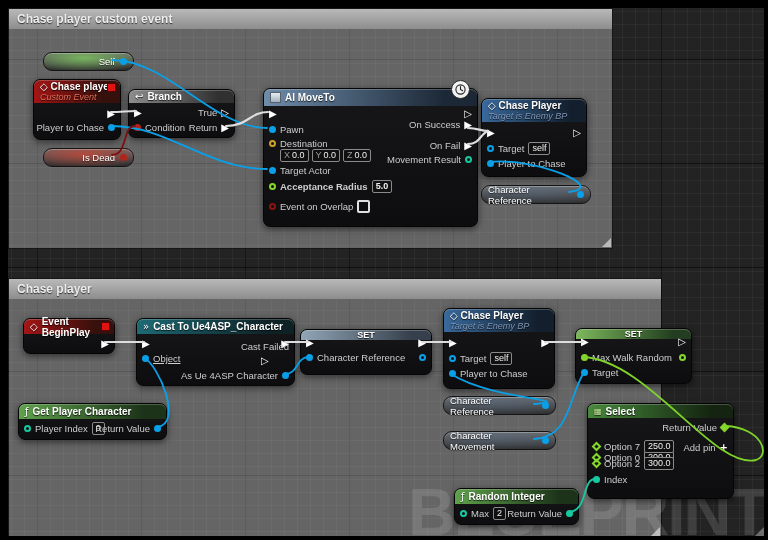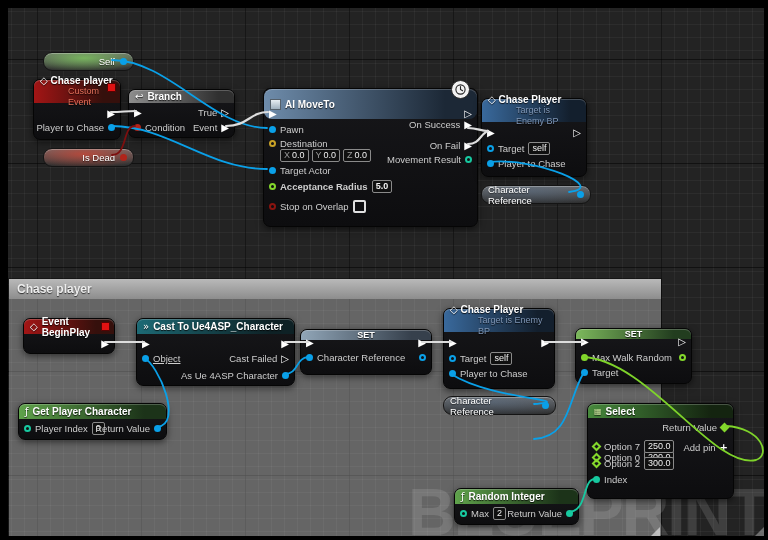--- a/index.html
+++ b/index.html
@@ -19,21 +19,21 @@
   .cbody{position:absolute;left:0;right:0;top:20px;bottom:0;background:rgba(255,255,255,.30);}
   .crs{position:absolute;right:1px;bottom:1px;width:0;height:0;
     border-left:9px solid transparent;border-bottom:9px solid rgba(255,255,255,.55);}
   .watermark{position:absolute;left:400px;top:466px;z-index:2;font-size:66px;font-weight:bold;
     letter-spacing:-2px;color:rgba(235,235,235,.14);white-space:nowrap;}
   .node{position:absolute;z-index:3;background:linear-gradient(#17171a,#0d0d0f);
     border:1px solid #050505;border-radius:7px;box-shadow:0 2px 7px rgba(0,0,0,.55);color:#c9c9c9;}
   .nh{position:absolute;left:0;top:0;right:0;display:flex;align-items:center;gap:4px;padding:0 6px;
     border-radius:6px 6px 0 0;font-weight:bold;font-size:10px;color:#fff;
     text-shadow:0 1px 1px rgba(0,0,0,.8);box-shadow:inset 0 1px 0 rgba(255,255,255,.22);}
-  .nh .sub{font-weight:normal;font-size:9px;margin-left:28px;}
+  .nh .sub{font-weight:normal;font-style:italic;font-size:9px;}
   .nh2{flex-direction:column;align-items:flex-start;justify-content:center;gap:0;line-height:11px;}
   .hd-red{background:linear-gradient(90deg,#a31515,#35100c 80%);}
   .hd-gray{background:linear-gradient(90deg,#8d8d8d,#303030 85%);}
   .hd-steel{background:linear-gradient(90deg,#6e8cab,#1c2836 85%);}
   .hd-blue{background:linear-gradient(90deg,#39699c,#131f2d 85%);}
   .hd-teal{background:linear-gradient(90deg,#1d6a75,#0e2125 85%);}
   .hd-green{background:linear-gradient(90deg,#5fa24b,#1c3319 85%);}
   .hd-dgreen{background:linear-gradient(90deg,#47893c,#142410 85%);}
   .hd-set{background:linear-gradient(90deg,#91a6b8,#36404c 85%);justify-content:center;}
   .hd-setg{background:linear-gradient(90deg,#7cb85c,#223d1f 85%);justify-content:center;}
@@ -69,20 +69,25 @@
     border:1px solid #2a2a2a;display:flex;align-items:center;justify-content:center;}
   #wires{position:absolute;left:0;top:0;z-index:4;pointer-events:none;}
   .grip{position:absolute;right:0;bottom:0;width:0;height:0;z-index:5;
     border-left:9px solid transparent;border-bottom:9px solid rgba(200,200,200,.45);}
 </style>
 </head>
 <body>
 
 <div id="viewport">
 
+  <div class="comment" style="left:0;top:0;width:603px;height:239px;">
+    <div class="ctitle">Chase player custom event</div>
+    <div class="cbody"></div>
+    <div class="crs"></div>
+  </div>
   <div class="comment" style="left:0;top:270px;width:652px;height:258px;">
     <div class="ctitle">Chase player</div>
     <div class="cbody"></div>
     <div class="crs"></div>
   </div>
 
   <div class="watermark">BLUEPRINT</div>
 
   <div class="pill green" style="left:35px;top:44px;width:77px;">
     <span>Self</span>
@@ -120,27 +125,27 @@
     </div>
     <div class="prow right" style="top:15px;">
       <span>True</span>
       <span class="ex">▷</span>
     </div>
     <div class="prow left" style="top:30px;">
       <span class="cpin f-red"></span>
       <span>Condition</span>
     </div>
     <div class="prow right" style="top:30px;">
-      <span>Event</span>
+      <span>Return</span>
       <span class="ex">▶</span>
     </div>
   </div>
 
   <div class="node" style="left:255px;top:80px;width:213px;height:137px;">
-    <div class="nh hd-steel" style="height:30px;border-radius:8px;">
+    <div class="nh hd-steel" style="height:17px;">
       <span style="width:9px;height:9px;background:linear-gradient(#e8eef2,#9fb0be);border:1px solid #55606a;flex:none;"></span>
       <span>AI MoveTo</span>
     </div>
     <div class="prow left" style="top:17px;">
       <span class="ex">▶</span>
     </div>
     <div class="prow right" style="top:17px;">
       <span class="ex">▷</span>
     </div>
     <div class="prow left" style="top:33px;">
@@ -183,21 +188,21 @@
     </div>
     <div class="prow left" style="top:90px;font-weight:bold;">
       <span class="cpin h-green"></span>
       <span>Acceptance Radius</span>
       <span class="vbox">
         <span>5.0</span>
         </span>
     </div>
     <div class="prow left" style="top:110px;">
       <span class="cpin h-red"></span>
-      <span>Stop on Overlap</span>
+      <span>Event on Overlap</span>
       <span class="chk"></span>
     </div>
   </div>
 
   <div class="clockbadge" style="left:443px;top:72px;">
     <svg width="11" height="11" viewBox="0 0 11 11">
         <circle cx="5.5" cy="5.5" r="4.6" fill="none" stroke="#222" stroke-width="1.1"></circle>
         <path d="M5.5 2.6 V5.5 L7.6 6.8" fill="none" stroke="#222" stroke-width="1.1" stroke-linecap="round"></path>
       </svg>
   </div>
@@ -251,21 +256,21 @@
     <div class="prow left" style="top:17px;">
       <span class="ex">▶</span>
     </div>
     <div class="prow right" style="top:17px;">
       <span class="ex">▶</span>
     </div>
     <div class="prow left" style="top:32px;text-decoration:underline;">
       <span class="cpin f-blue"></span>
       <span>Object</span>
     </div>
-    <div class="prow right" style="top:32px;">
+    <div class="prow right" style="top:32px;flex-direction:column;">
       <span>Cast Failed</span>
       <span class="ex">▷</span>
     </div>
     <div class="prow right" style="top:49px;">
       <span>As Ue 4ASP Character</span>
       <span class="cpin f-blue"></span>
     </div>
   </div>
 
   <div class="node" style="left:10px;top:395px;width:147px;height:35px;">
@@ -328,20 +333,24 @@
       <span class="cpin f-blue"></span>
       <span>Player to Chase</span>
     </div>
   </div>
 
   <div class="pill blue" style="left:435px;top:388px;width:99px;">
     <span>Character Reference</span>
     <span class="cpin f-blue"></span>
   </div>
 
+  <div class="pill blue" style="left:435px;top:423px;width:99px;">
+    <span>Character Movement</span>
+    <span class="cpin f-blue"></span>
+  </div>
 
   <div class="node" style="left:567px;top:320px;width:115px;height:54px;">
     <div class="nh hd-setg" style="height:10px;font-size:9px;">
       <span>SET</span>
     </div>
     <div class="prow left" style="top:5px;">
       <span class="ex">▶</span>
     </div>
     <div class="prow right" style="top:5px;">
       <span class="ex">▷</span>

